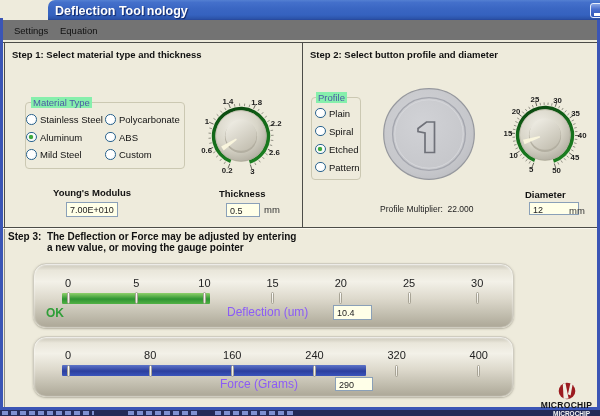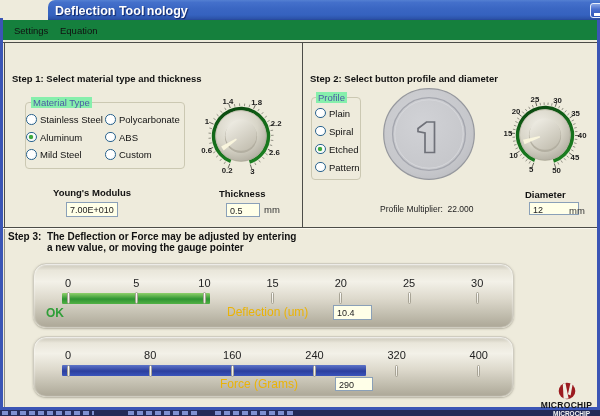--- a/index.html
+++ b/index.html
@@ -13,45 +13,45 @@
   background:linear-gradient(180deg,#5480d2 0%,#4470cb 12%,#3a66c2 45%,#3562bf 75%,#2d55ab 92%,#27479a 100%);
   border-radius:7px 7px 0 0;margin-left:48px;}
 #title{left:7px;top:3.5px;color:#fff;font-size:12.5px;font-weight:bold;
   text-shadow:1px 1px 1px rgba(10,30,90,0.9);}
 .tbtn{position:absolute;top:3px;width:16px;height:15px;border-radius:3px;border:1px solid #e8eefb;}
 #btnmin{left:542px;background:linear-gradient(180deg,#8aa6e4 0%,#4a6fce 40%,#2d55b8 100%);}
 #btnmin i{position:absolute;left:3px;top:9px;width:7px;height:3px;background:#fff;}
 #btnmax{left:560px;border-color:#b8c8ec;background:linear-gradient(180deg,#7c98d8 0%,#4568c4 50%,#3a5cb8 100%);}
 #btnmax i{position:absolute;left:3px;top:3px;width:8px;height:7px;border:2px solid #c8d4f0;}
 #btnclose{left:579px;width:17px;background:linear-gradient(180deg,#ee9070 0%,#e35a36 40%,#cc3912 100%);}
-#menubar{left:3px;top:20px;width:594px;height:20px;background:#15803d;}
+#menubar{left:3px;top:20px;width:594px;height:20px;background:#737373;}
 .menuitem{position:absolute;top:5px;font-size:9.5px;color:#111;}
 .panelline{position:absolute;background:#4c4c48;}
-.steptitle{position:absolute;font-size:9.5px;font-weight:bold;color:#111;margin-top:24px;}
+.steptitle{position:absolute;font-size:9.5px;font-weight:bold;color:#111;}
 .steptitle3{position:absolute;font-size:10px;font-weight:bold;color:#111;}
 .groupbox{position:absolute;border:1px solid #cbc8b2;border-radius:4px;}
 .grouplab{position:absolute;top:-6px;background:#86efac;padding:0 2px;font-size:9.5px;color:#4a5ba3;}
 .radio{position:absolute;width:10.5px;height:10.5px;border-radius:50%;border:1px solid #2c6590;
   background:radial-gradient(circle at 35% 35%,#ffffff 55%,#d8e4ea 100%);}
 .radio.sel::after{content:"";position:absolute;left:2.2px;top:2.2px;width:4px;height:4px;border-radius:50%;
   background:#3baa3b;box-shadow:0 0 1px #2c8b2c;}
 .radlab{position:absolute;font-size:9.5px;color:#111;}
 .blab{position:absolute;font-size:9.5px;font-weight:bold;color:#111;text-align:center;}
 .tbox{position:absolute;background:#ffffe8;border:1px solid #8aa0b8;font-size:9px;color:#222;
   padding:2px 0 0 3px;}
 .small{position:absolute;font-size:9.5px;color:#333;}
 .gauge{position:absolute;left:33px;width:481px;border-radius:13px;
   background:linear-gradient(180deg,#c6c2b4 0%,#e9e6da 10%,#f3f1e8 28%,#ddd9cc 55%,#c2beaf 80%,#b0ab9b 97%);
   border:1px solid #cfccc0;box-shadow:inset 0 1px 2px rgba(255,255,255,0.9), 0 1px 2px rgba(120,115,100,0.5);}
 .gnum{position:absolute;width:40px;text-align:center;font-size:11px;color:#222;}
 .notch{position:absolute;width:3px;height:12px;background:linear-gradient(180deg,#fff,#e8e5da);
   border:0.5px solid #a8a496;border-radius:2px;}
 .gbar{position:absolute;height:11px;}
 #okl{position:absolute;left:46px;top:306px;font-size:12px;font-weight:bold;color:#2f9e38;}
-.gcap{position:absolute;font-size:12px;color:#eab308;}
+.gcap{position:absolute;font-size:12px;color:#8b5cf6;}
 svg{overflow:visible;}
 </style></head>
 <body>
 <div class="abs" style="left:0;top:0;width:600px;height:10px;background:#f2efe6"></div>
 <div class="abs" id="winbg"></div>
 <div class="abs" id="bleft"></div>
 <div class="abs" id="bright"></div>
 <div class="abs" id="bbot"></div>
 <div class="abs" id="titlebar">
    <div class="abs" id="title">Deflection Tool nology</div>

